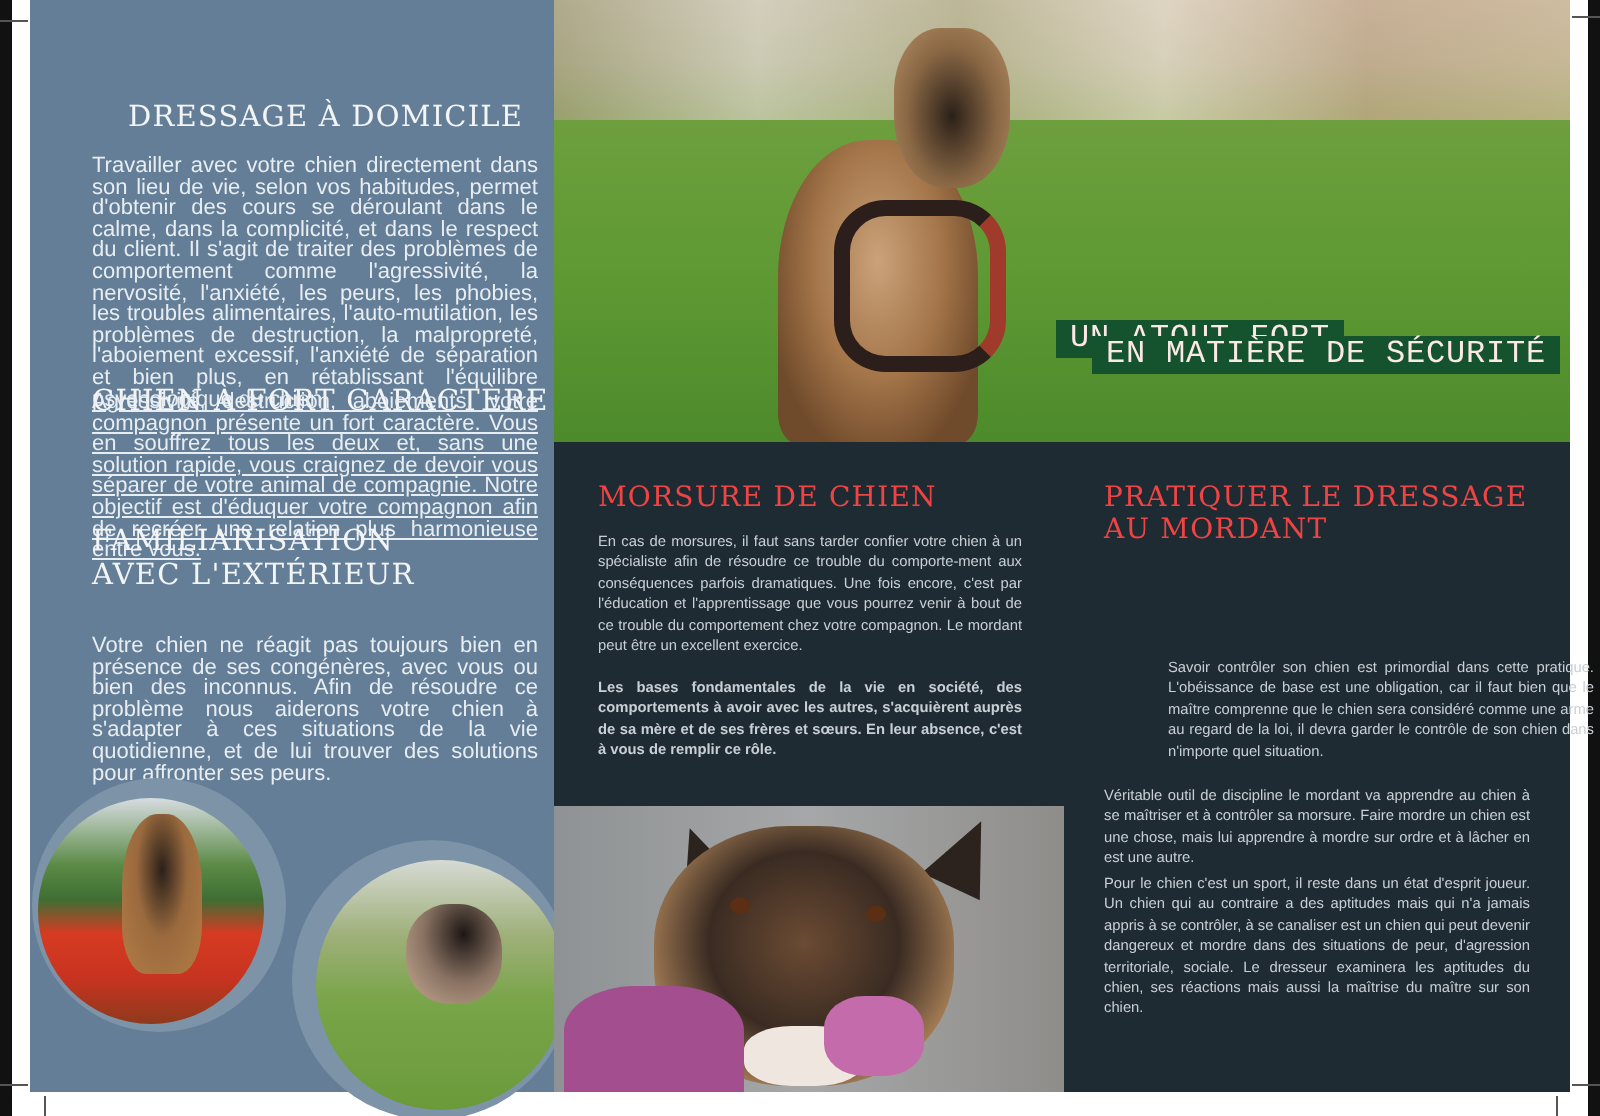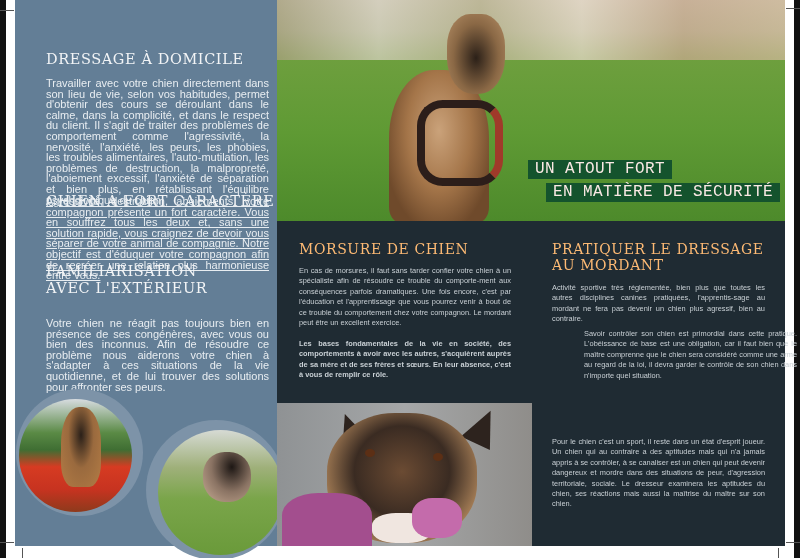--- a/index.html
+++ b/index.html
@@ -51,21 +51,21 @@
   .panel-dark-mid {
     position:absolute; left:277px; top:221px; width:255px; height:182px;
     background:#1f2b33;
   }
   .panel-dark-right {
     position:absolute; left:532px; top:221px; width:253px; height:325px;
     background:#1f2b33;
   }
   .dark h2 {
     font-family:"DejaVu Serif", serif; font-weight:normal;
-    color:#fdba74; font-size:14px; letter-spacing:0.6px; margin:0; line-height:16px;
+    color:#ef4444; font-size:14px; letter-spacing:0.6px; margin:0; line-height:16px;
     position:absolute;
   }
   .dark p {
     position:absolute; margin:0; color:#c9d0d5;
     font-size:7.4px; line-height:10.4px; text-align:justify;
   }
 
   .photo-bite {
     position:absolute; left:277px; top:403px; width:255px; height:143px; overflow:hidden;
     background:linear-gradient(90deg,#8f9294 0%,#a5a7a8 50%,#8f8d8a 100%);
@@ -100,21 +100,21 @@
 <div class="frame-right"></div>
 <div class="crop" style="left:0;top:10px;width:14px;height:1px;"></div>
 <div class="crop" style="left:22px;top:0;width:1px;height:8px;"></div>
 <div class="crop" style="left:0;top:542px;width:14px;height:1px;"></div>
 <div class="crop" style="left:22px;top:548px;width:1px;height:10px;"></div>
 <div class="crop" style="left:786px;top:542px;width:14px;height:1px;"></div>
 <div class="crop" style="left:778px;top:548px;width:1px;height:10px;"></div>
 <div class="crop" style="left:786px;top:8px;width:14px;height:1px;"></div>
 
 <div class="panel-left">
-  <h2 style="top:51px;">DRESSAGE À DOMICILE</h2>
+  <h2 style="top:51px;margin-left:18px;">DRESSAGE À DOMICILE</h2>
   <p style="top:78px;">Travailler avec votre chien directement dans son lieu de vie, selon vos habitudes, permet d'obtenir des cours se déroulant dans le calme, dans la complicité, et dans le respect du client. Il s'agit de traiter des problèmes de comportement comme l'agressivité, la nervosité, l'anxiété, les peurs, les phobies, les troubles alimentaires, l'auto-mutilation, les problèmes de destruction, la malpropreté, l'aboiement excessif, l'anxiété de séparation et bien plus, en rétablissant l'équilibre psychologique du chien.</p>
 
   <h2 style="top:179px;margin-top:14px;">CHIEN À FORT CARACTÈRE</h2>
   <p style="top:196px;text-decoration:underline;">Agressivité, destruction, aboiements, votre compagnon présente un fort caractère. Vous en souffrez tous les deux et, sans une solution rapide, vous craignez de devoir vous séparer de votre animal de compagnie. Notre objectif est d'éduquer votre compagnon afin de recréer une relation plus harmonieuse entre vous.</p>
 
   <h2 style="top:263px;">FAMILIARISATION</h2>
   <h2 style="top:280px;">AVEC L'EXTÉRIEUR</h2>
   <p style="top:318px;">Votre chien ne réagit pas toujours bien en présence de ses congénères, avec vous ou bien des inconnus. Afin de résoudre ce problème nous aiderons votre chien à s'adapter à ces situations de la vie quotidienne, et de lui trouver des solutions pour affronter ses peurs.</p>
 
   <div class="circle-ring" style="left:1px;top:389px;width:127px;height:127px;"></div>
@@ -130,21 +130,21 @@
 
 <div class="photo-hero">
   <div class="hero-trees"></div>
   <div class="hero-dog-body"></div>
   <div class="hero-dog-head"></div>
   <div class="hero-harness"></div>
 </div>
 
 <div class="tagline">
   <div class="tag-box" style="left:528px;top:160px;">UN ATOUT FORT</div>
-  <div class="tag-box" style="left:546px;top:183px;">EN MATIÈRE DE SÉCURITÉ</div>
+  <div class="tag-box" style="left:546px;top:168px;">EN MATIÈRE DE SÉCURITÉ</div>
 </div>
 
 <div class="panel-dark-mid dark">
   <h2 style="left:22px;top:20px;">MORSURE DE CHIEN</h2>
   <p style="left:22px;top:45px;width:212px;">En cas de morsures, il faut sans tarder confier votre chien à un spécialiste afin de résoudre ce trouble du comporte-ment aux conséquences parfois dramatiques. Une fois encore, c'est par l'éducation et l'apprentissage que vous pourrez venir à bout de ce trouble du comportement chez votre compagnon. Le mordant peut être un excellent exercice.</p>
   <p style="left:22px;top:118px;width:212px;font-weight:bold;">Les bases fondamentales de la vie en société, des comportements à avoir avec les autres, s'acquièrent auprès de sa mère et de ses frères et sœurs. En leur absence, c'est à vous de remplir ce rôle.</p>
 </div>
 
 <div class="photo-bite">
   <div class="bite-ear-l"></div>
@@ -153,16 +153,16 @@
   <div class="bite-eye" style="left:88px;top:46px;"></div>
   <div class="bite-eye" style="left:156px;top:50px;"></div>
   <div class="bite-mouth"></div>
   <div class="bite-sleeve1"></div>
   <div class="bite-sleeve2"></div>
 </div>
 
 <div class="panel-dark-right dark">
   <h2 style="left:20px;top:36px;">AU MORDANT</h2>
   <h2 style="left:20px;top:20px;">PRATIQUER LE DRESSAGE</h2>
-  <p style="left:20px;top:62px;width:213px;">Activité sportive très réglementée, bien plus que toutes les autres disciplines canines pratiquées, l'apprentis-sage au mordant ne fera pas devenir un chien plus agressif, bien au contraire.</p>
   <p style="left:4px;top:108px;width:213px;margin-left:48px;">Savoir contrôler son chien est primordial dans cette pratique. L'obéissance de base est une obligation, car il faut bien que le maître comprenne que le chien sera considéré comme une arme au regard de la loi, il devra garder le contrôle de son chien dans n'importe quel situation.</p>
+  <p style="left:20px;top:172px;width:213px;">Véritable outil de discipline le mordant va apprendre au chien à se maîtriser et à contrôler sa morsure. Faire mordre un chien est une chose, mais lui apprendre à mordre sur ordre et à lâcher en est une autre.</p>
   <p style="left:20px;top:216px;width:213px;">Pour le chien c'est un sport, il reste dans un état d'esprit joueur. Un chien qui au contraire a des aptitudes mais qui n'a jamais appris à se contrôler, à se canaliser est un chien qui peut devenir dangereux et mordre dans des situations de peur, d'agression territoriale, sociale. Le dresseur examinera les aptitudes du chien, ses réactions mais aussi la maîtrise du maître sur son chien.</p>
 </div>
 
 </body></html>

